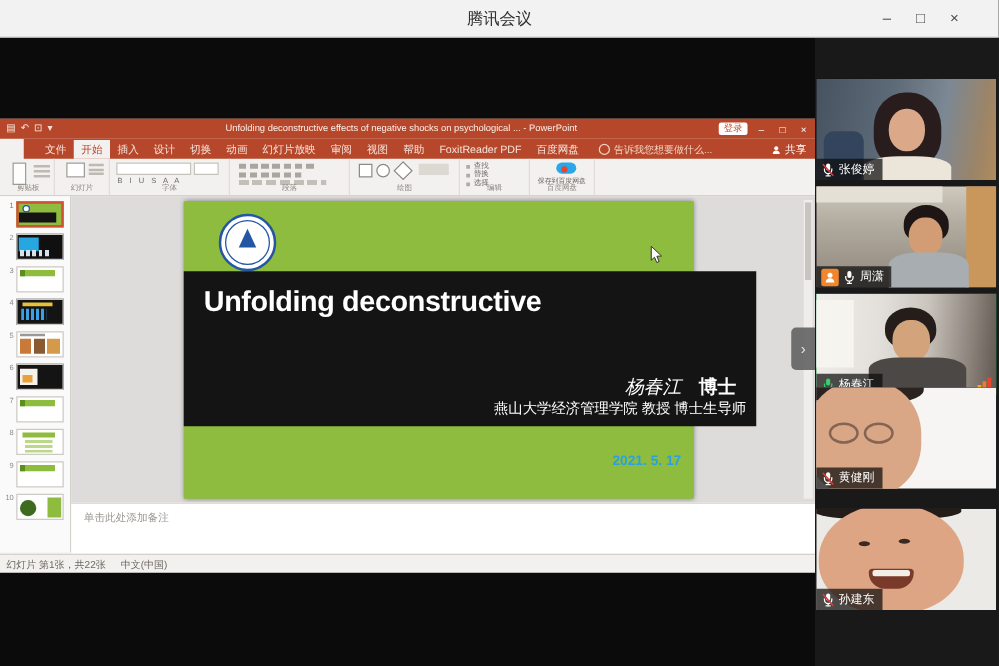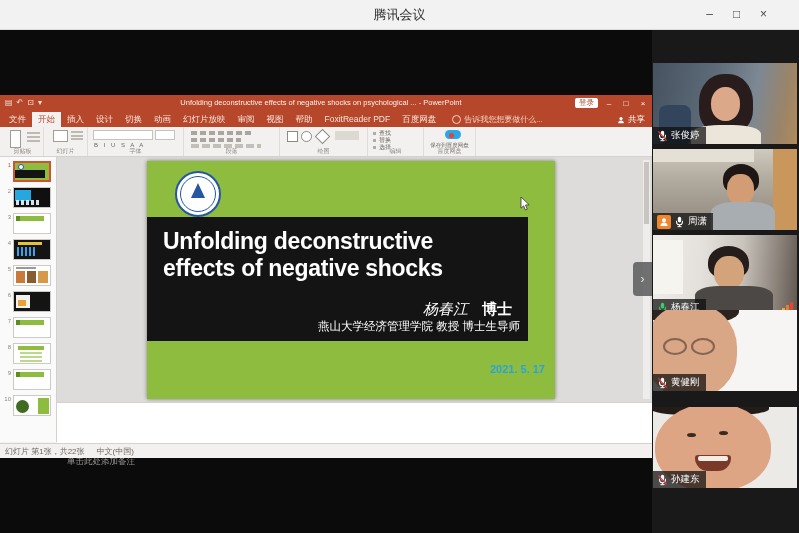--- a/index.html
+++ b/index.html
@@ -17,21 +17,21 @@
   
   #ppt{position:absolute;left:0;top:65px;width:652px;height:363px;background:#f3f1ef;}
   .ppt-titlebar{position:relative;height:16px;background:#b7472a;}
   .qat{position:absolute;left:5px;top:0;height:16px;display:flex;gap:4px;align-items:center;}
   .qat span{font-size:8px;color:#f7e2d9;line-height:16px;}
   .ppt-doc-title{position:absolute;left:110px;right:120px;top:0;height:16px;line-height:16px;text-align:center;
                  font-size:7.5px;color:#fcefe9;white-space:nowrap;overflow:hidden;text-overflow:ellipsis;}
   .ppt-win-right{position:absolute;right:3px;top:0;height:16px;display:flex;align-items:center;gap:5px;}
   .signin-badge{background:#ffffff;color:#b7472a;font-size:7.5px;line-height:10px;padding:0 4px;border-radius:2px;}
   .ppt-win-btn{color:#fff;font-size:8px;width:12px;text-align:center;}
-  .ppt-tabs{position:relative;height:16px;background:#b7472a;display:flex;align-items:flex-end;padding-left:3px;}
+  .ppt-tabs{position:relative;height:16px;background:#b7472a;display:flex;align-items:flex-end;padding-left:11px;margin-left:19px;}
   .ppt-tab{font-size:8.5px;color:#f6e4dd;padding:0 6px;height:15px;line-height:15px;white-space:nowrap;}
   .ppt-tab.selected{background:#f3f1ef;color:#b7472a;}
   .tellme{display:flex;align-items:center;gap:3px;margin-left:10px;height:15px;}
   .tellme-bulb{width:7px;height:7px;border-radius:50%;border:1px solid #f3d3c6;}
   .tellme-text{font-size:8px;color:#f3d3c6;white-space:nowrap;}
   .ppt-share{position:absolute;right:7px;bottom:1px;display:flex;align-items:center;gap:3px;color:#fff;font-size:8.5px;}
   
   .ribbon{height:30px;background:#f3f1ef;border-bottom:1px solid #d5d2cd;display:flex;box-sizing:border-box;padding-left:2px;}
   .rgroup{position:relative;height:100%;border-right:1px solid #e0dcd7;box-sizing:border-box;padding:2px 3px 9px;}
   .g-label{position:absolute;bottom:1px;left:0;right:0;text-align:center;font-size:6px;color:#8d8984;line-height:7px;white-space:nowrap;}
@@ -107,30 +107,30 @@
   
   #edit-area{position:absolute;left:57px;top:62px;right:0;height:245px;background:#dedcda;}
   .vscroll{position:absolute;right:2px;top:3px;bottom:3px;width:7px;background:#efedeb;}
   .vscroll::before{content:"";position:absolute;left:1px;top:2px;width:5px;height:62px;background:#c8c4bf;}
   .slide{position:absolute;left:90px;top:4px;width:408px;height:238px;background:#8ebc3e;box-shadow:0 0 4px rgba(0,0,0,.45);}
   .logo{position:absolute;left:28px;top:10px;width:46px;height:46px;border-radius:50%;background:#fff;
         border:2px solid #2456a4;box-sizing:border-box;}
   .logo::before{content:"";position:absolute;inset:3px;border:1px solid #2456a4;border-radius:50%;}
   .logo::after{content:"";position:absolute;left:50%;top:10px;transform:translateX(-50%);
         width:0;height:0;border-left:7px solid transparent;border-right:7px solid transparent;border-bottom:15px solid #2456a4;}
-  .band{position:absolute;left:0;top:56px;width:381px;height:124px;background:#141414;text-decoration:underline;}
+  .band{position:absolute;left:0;top:56px;width:458px;height:124px;background:#141414;text-decoration:underline;}
   .s-title{position:absolute;left:16px;top:11px;font-size:23px;font-weight:bold;color:#fff;line-height:27px;letter-spacing:-0.3px;}
   .s-author{position:absolute;right:16px;top:83px;color:#fff;font-size:15px;white-space:nowrap;}
   .s-author .a-name{font-style:italic;font-family:"Liberation Serif","DejaVu Serif",serif;}
   .s-author .a-deg{font-weight:bold;margin-left:14px;font-family:"Liberation Sans",sans-serif;}
   .s-affil{position:absolute;right:8px;top:102px;color:#fff;font-size:11.5px;white-space:nowrap;}
   .s-date{position:absolute;right:10px;top:202px;color:#2aa3dd;font-weight:bold;font-size:11px;}
   
   .notes{position:absolute;left:57px;top:307px;right:0;height:41px;background:#fff;border-top:1px solid #d5d2cd;box-sizing:border-box;}
-  .notes-ph{font-size:8.5px;color:#9b9792;padding:6px 0 0 10px;margin-top:47px;}
+  .notes-ph{font-size:8.5px;color:#9b9792;padding:6px 0 0 10px;}
   .statusbar{position:absolute;left:0;top:348px;right:0;height:15px;background:#f3f1ef;border-top:1px solid #d5d2cd;
              display:flex;align-items:center;font-size:8px;color:#6b6762;box-sizing:border-box;padding:0 5px;gap:12px;}
   .sb-right{margin-left:auto;display:flex;align-items:center;gap:6px;}
   .view-glyphs span{margin-left:3px;font-size:8px;color:#8d8984;}
   .zoom-slider{width:42px;height:2px;background:#b5b1ab;position:relative;}
   .zoom-slider::before{content:"";position:absolute;left:18px;top:-2px;width:4px;height:6px;background:#8d8984;}
   
   #chev{position:absolute;left:633px;top:232px;width:19px;height:34px;background:rgba(95,95,95,.88);
         border-radius:4px 0 0 4px;color:#e2e2e2;display:flex;align-items:center;justify-content:center;font-size:12px;z-index:30;}
   
@@ -344,21 +344,20 @@
     <div class="th k-green"></div>
   </div>
 </div>
 
     <div id="edit-area">
       <div class="slide">
         <div class="logo"></div>
         <div class="band">
           <div class="s-title">
             <div>Unfolding deconstructive</div>
-            <div>effects of negative shocks</div>
           </div>
           <div class="s-author">
             <span class="a-name">杨春江</span><span class="a-deg">博士</span>
           </div>
           <div class="s-affil">燕山大学经济管理学院 教授 博士生导师</div>
         </div>
         <div class="s-date">2021. 5. 17</div>
       </div>
       <div class="vscroll"></div>
     </div>

